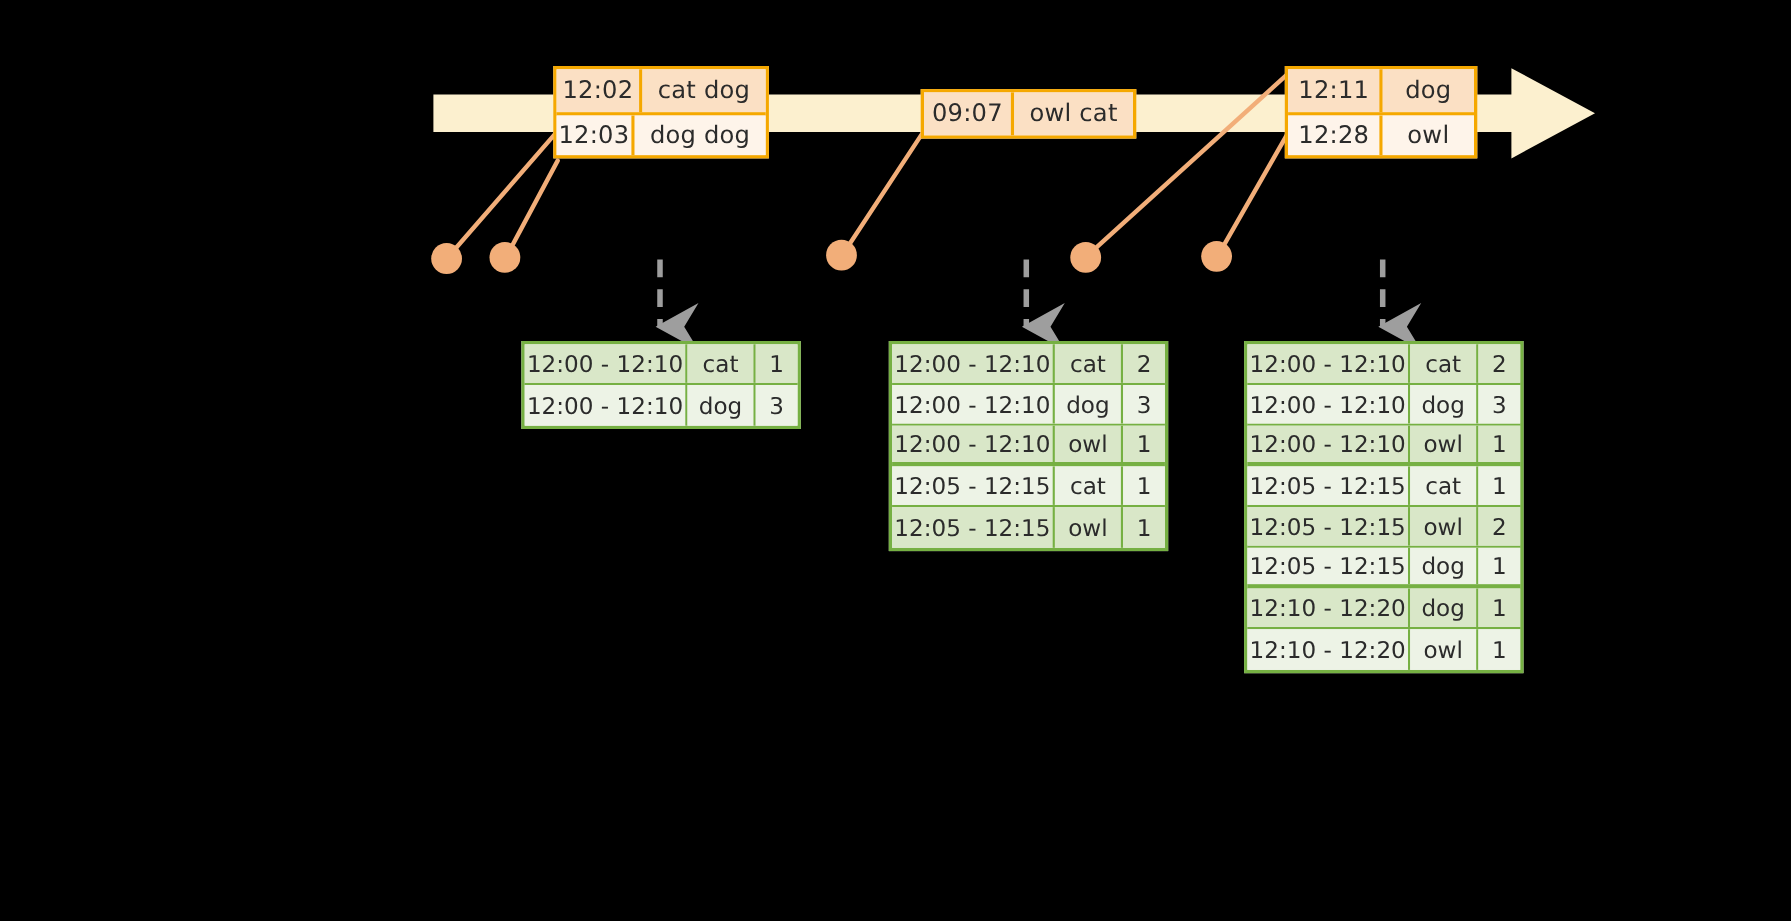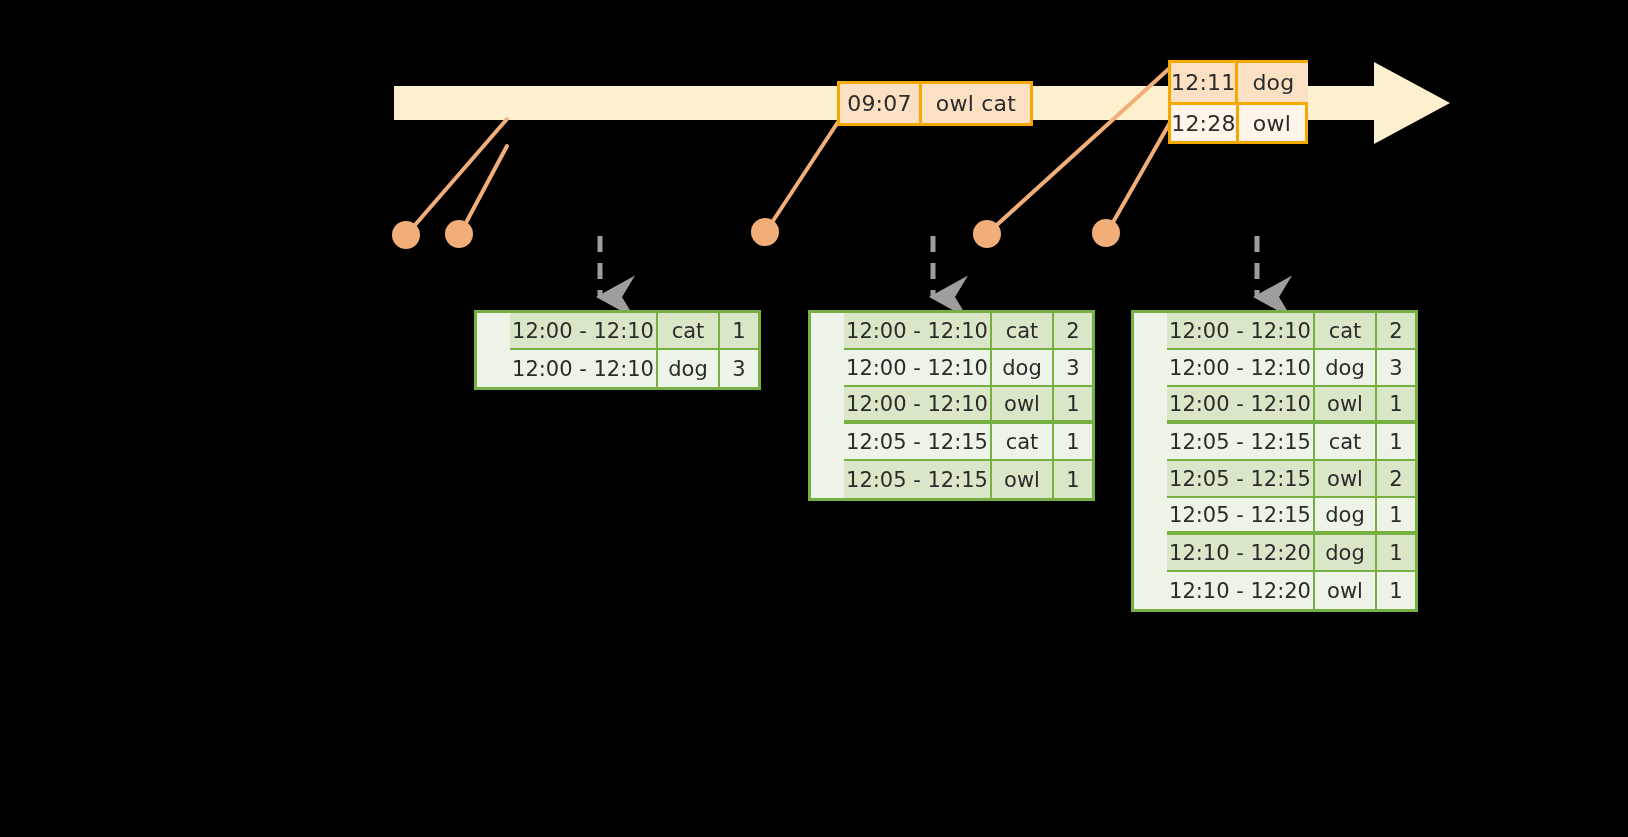--- a/index.html
+++ b/index.html
@@ -51,21 +51,20 @@
   .evt-time { width: 86px; border-right: 3px solid #F5A800; }
   .evt-text { flex: 1 1 auto; padding: 0 14px; }
 
   
   .res-table {
     position: absolute;
     border: 3px solid #76B043;
     background: #EDF3E6;
     display: flex;
     flex-direction: column;
-    padding-left: 33px;
   }
   .res-row {
     display: flex;
     flex-direction: row;
     height: 37px;
     border-bottom: 2px solid #76B043;
   }
   .res-row:last-child { border-bottom: none; }
   .res-row.grp-end { border-bottom: 4px solid #76B043; }
   .res-cell {
@@ -116,27 +115,37 @@
       <circle cx="1106" cy="233" r="14"></circle>
     </g>
 
     <g stroke="#9E9E9E" stroke-width="5" fill="none" stroke-dasharray="16 11">
       <line x1="600" y1="236" x2="600" y2="297" marker-end="url(#dash-arrow)"></line>
       <line x1="933" y1="236" x2="933" y2="297" marker-end="url(#dash-arrow)"></line>
       <line x1="1257" y1="236" x2="1257" y2="297" marker-end="url(#dash-arrow)"></line>
     </g>
   </svg>
 
+  <div class="evt-box" id="evt-box-0" style="left:503px; top:60px; width:196px;">
+      <div class="evt-row shade">
+        <div class="evt-time">12:02</div>
+        <div class="evt-text">cat dog</div>
+      </div>
+      <div class="evt-row">
+        <div class="evt-time">12:03</div>
+        <div class="evt-text">dog dog</div>
+      </div>
+    </div>
   <div class="evt-box" id="evt-box-1" style="left:837px; top:81px; width:196px;">
       <div class="evt-row shade">
         <div class="evt-time">09:07</div>
         <div class="evt-text">owl cat</div>
       </div>
     </div>
-  <div class="evt-box" id="evt-box-2" style="left:1168px; top:60px; width:140px;">
+  <div class="evt-box" id="evt-box-2" style="left:1168px; top:60px; width:175px;">
       <div class="evt-row shade">
         <div class="evt-time">12:11</div>
         <div class="evt-text">dog</div>
       </div>
       <div class="evt-row">
         <div class="evt-time">12:28</div>
         <div class="evt-text">owl</div>
       </div>
     </div>
 

